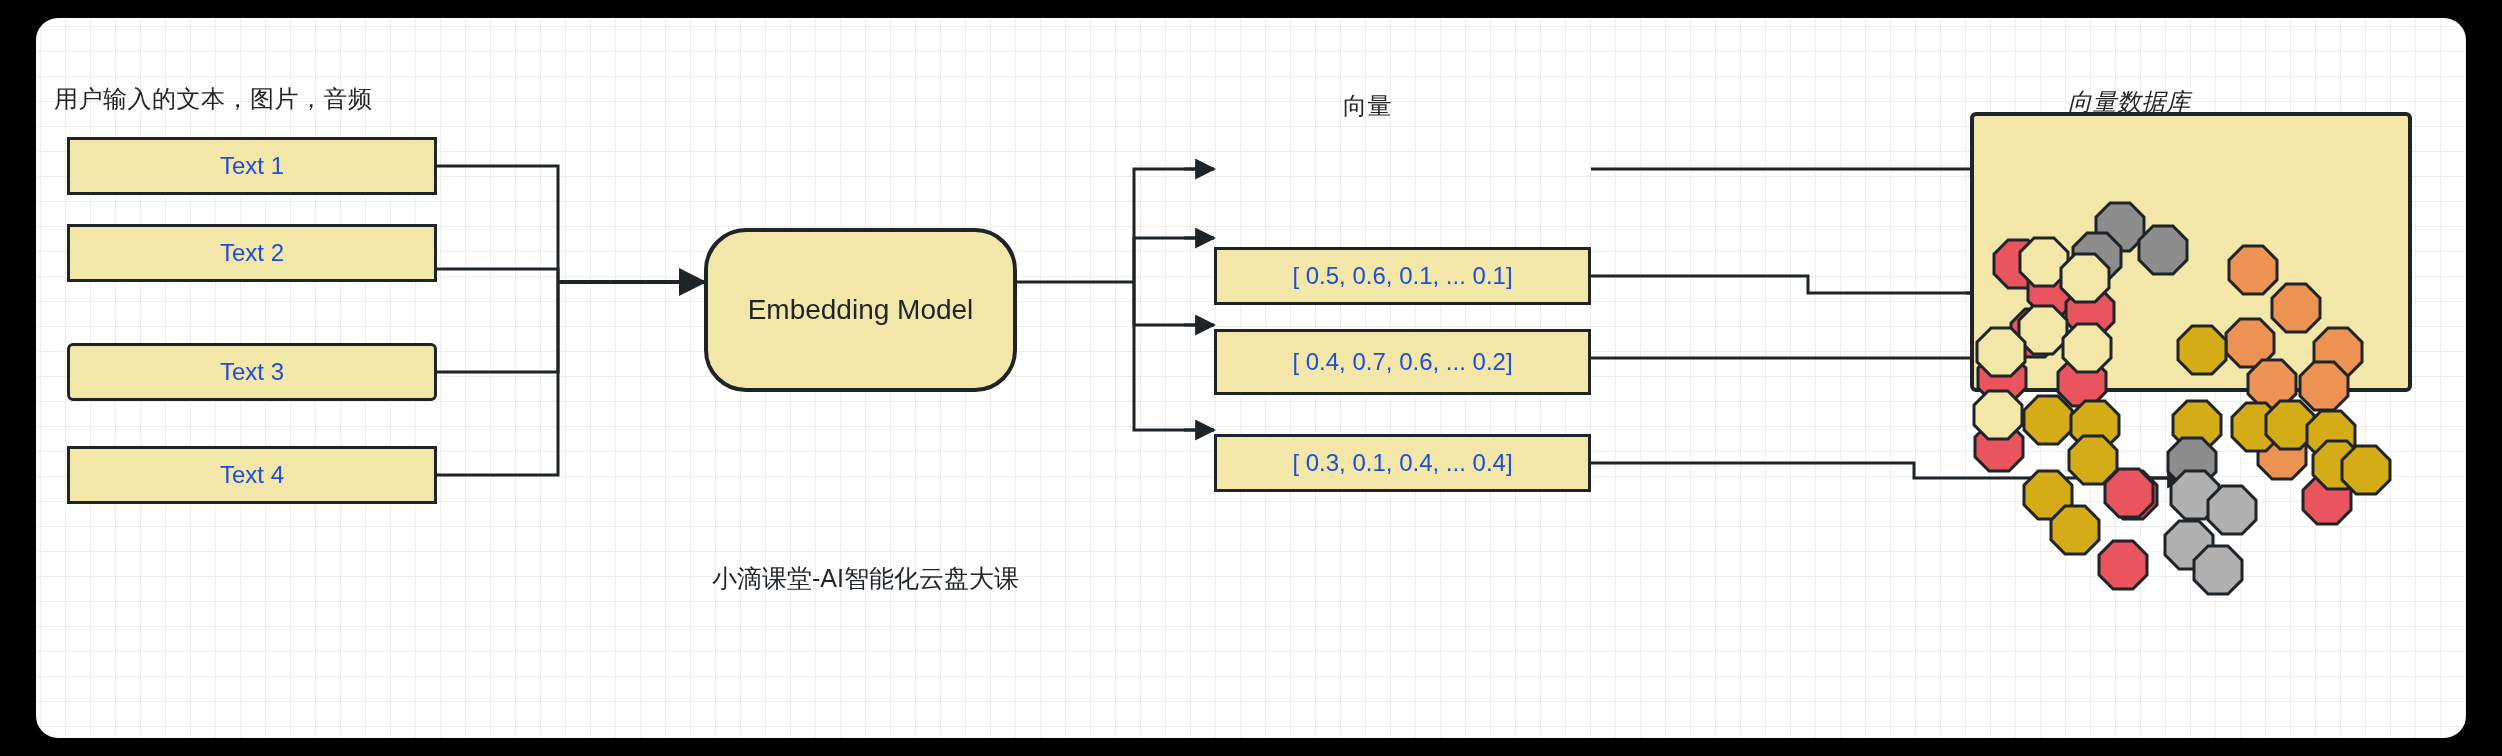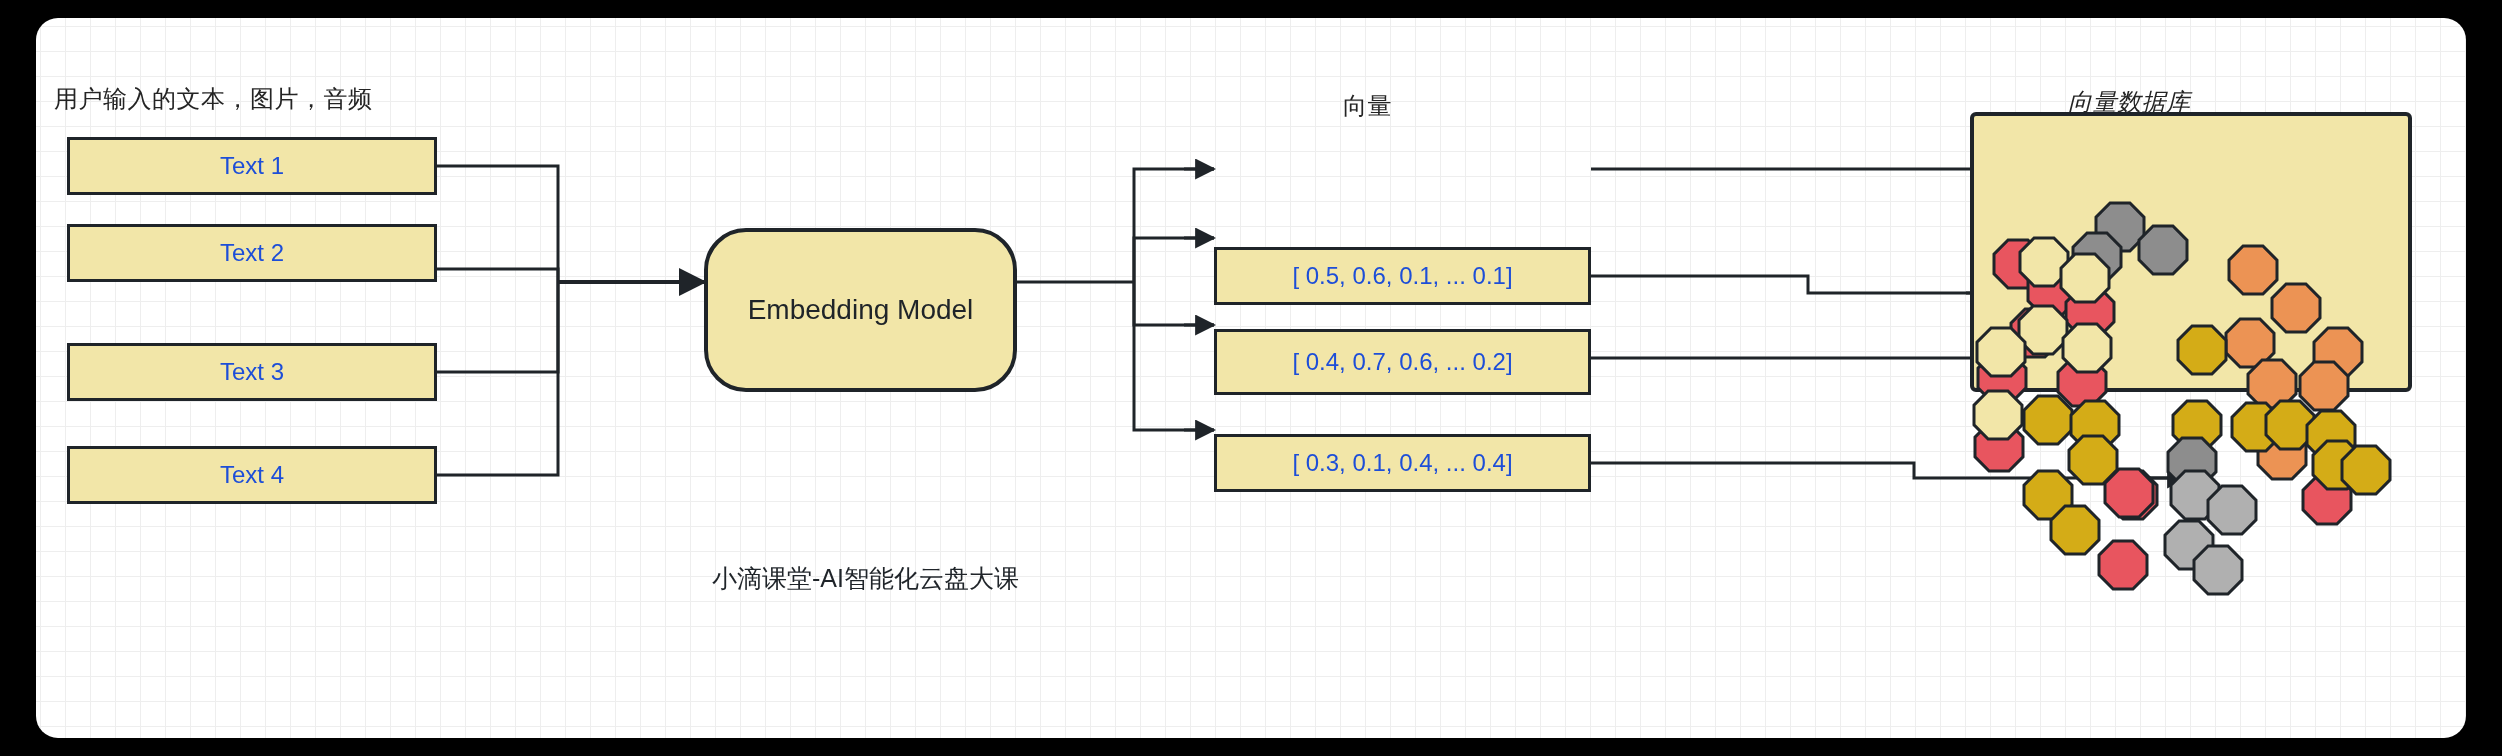--- a/index.html
+++ b/index.html
@@ -147,21 +147,21 @@
       <path d="M 2113 460 L 2150 460" marker-end="url(#arrow)"></path>
     </g>
   </svg>
 
   <div class="hdr" style="left:18px; top:65px;">用户输入的文本，图片，音频</div>
   <div class="hdr" style="left:1307px; top:72px;">向量</div>
   <div class="hdr" style="left:2032px; top:68px;font-style:italic;">向量数据库</div>
 
   <div class="node-box" style="left:31px; top:119px; width:370px; height:58px;">Text 1</div>
   <div class="node-box" style="left:31px; top:206px; width:370px; height:58px;">Text 2</div>
-  <div class="node-box" style="left:31px; top:325px; width:370px; height:58px;">Text 3</div>
+  <div class="node-box" style="left:31px; top:325px; width:370px; height:58px;border-radius:6px;">Text 3</div>
   <div class="node-box" style="left:31px; top:428px; width:370px; height:58px;">Text 4</div>
 
   <div class="model-node" style="left:668px; top:182px; width:313px; height:164px;margin-top:28px;">Embedding Model</div>
   <div class="caption" style="left:676px; top:544px;">小滴课堂-AI智能化云盘大课</div>
 
   <div class="node-box" style="left:1178px; top:229px; width:377px; height:58px;">[ 0.5, 0.6, 0.1, ... 0.1]</div>
   <div class="node-box" style="left:1178px; top:311px; width:377px; height:66px;">[ 0.4, 0.7, 0.6, ... 0.2]</div>
   <div class="node-box" style="left:1178px; top:416px; width:377px; height:58px;">[ 0.3, 0.1, 0.4, ... 0.4]</div>
 
   <div class="db-panel" style="left:1934px; top:94px; width:442px; height:280px;"></div>

